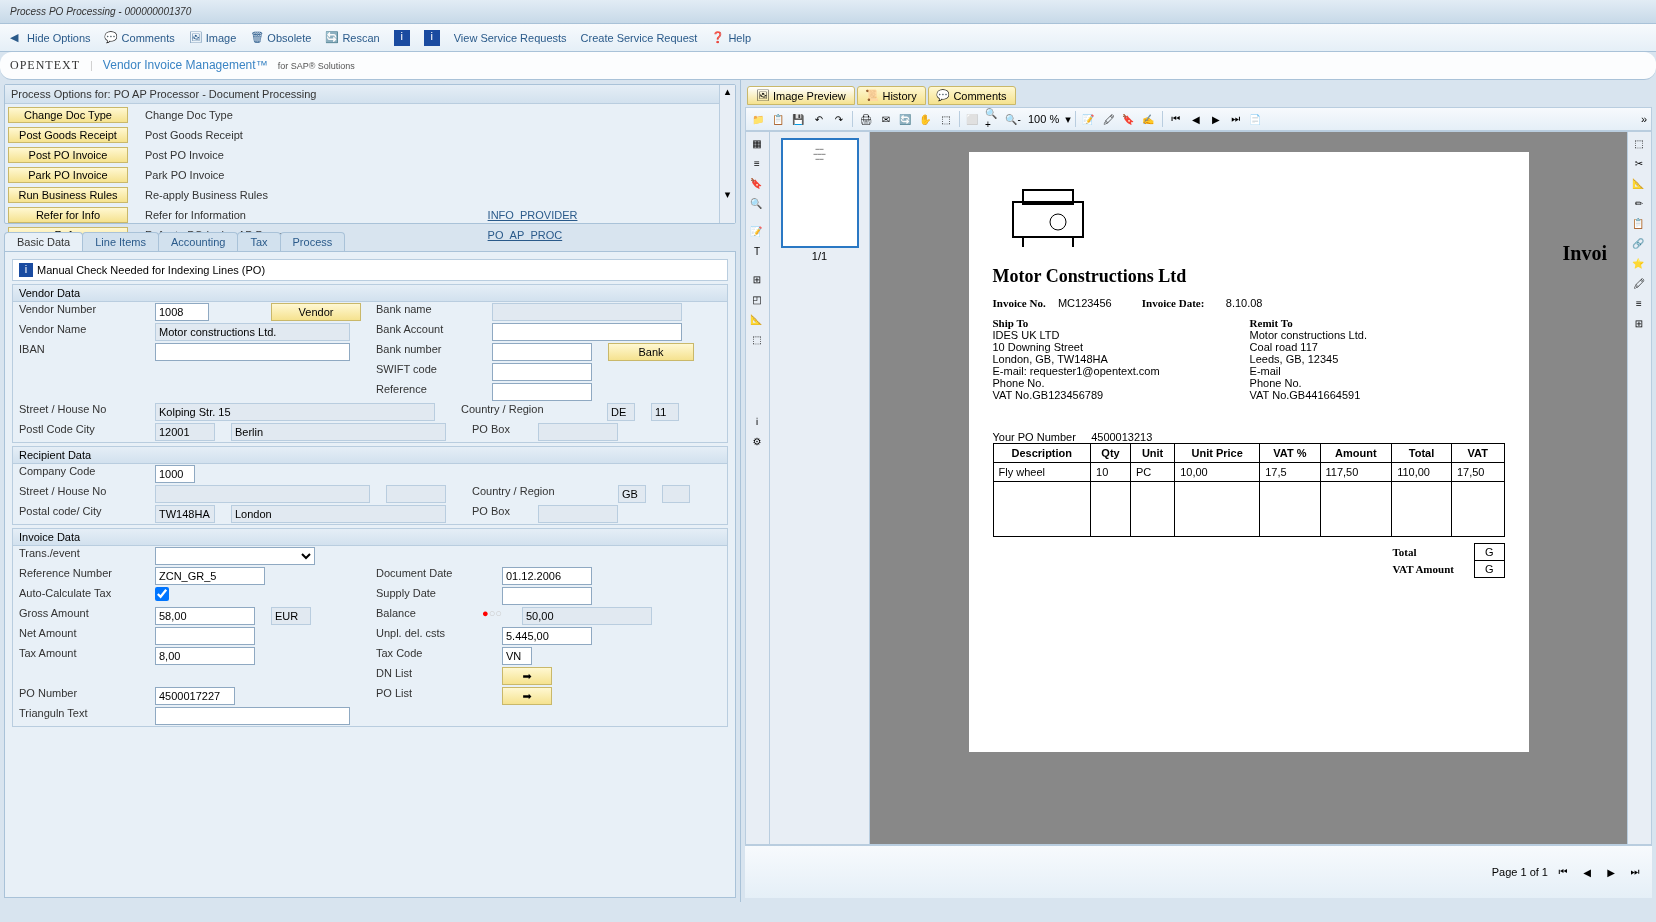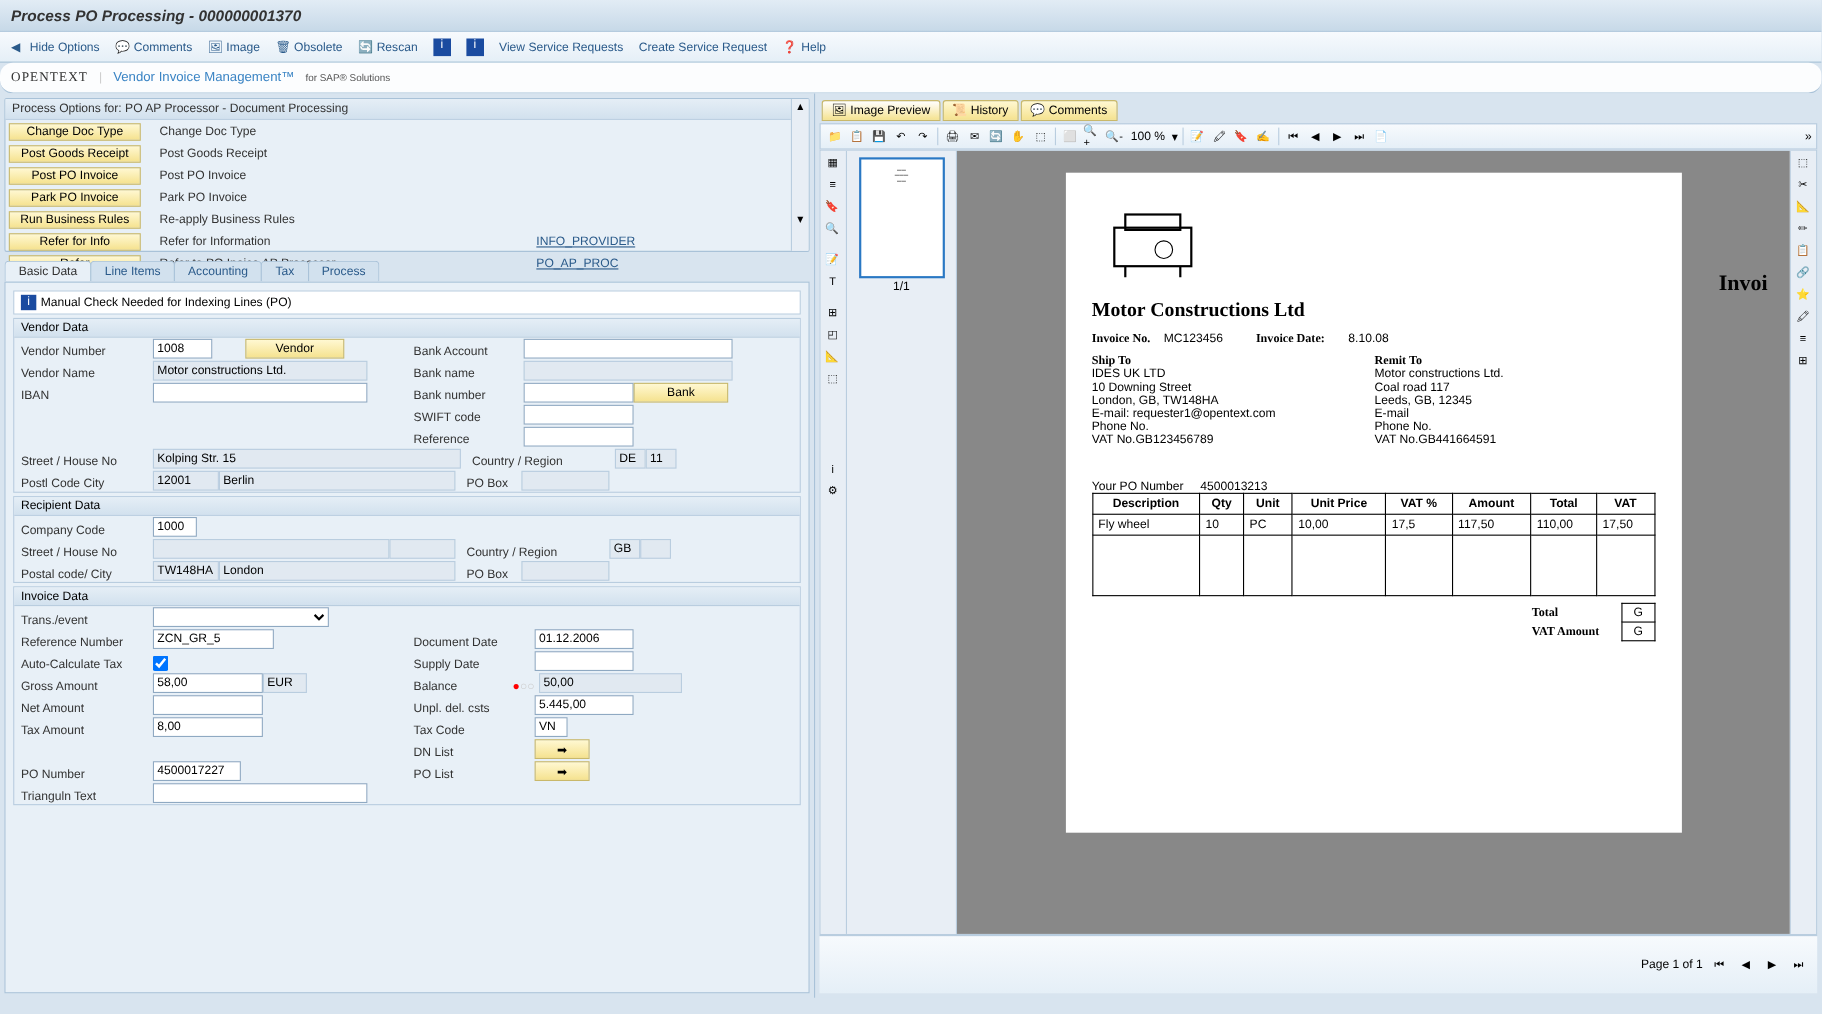--- a/index.html
+++ b/index.html
@@ -1,18 +1,18 @@
 <!DOCTYPE html>
 <html><head>
 <meta charset="utf-8">
 <style>
 * { box-sizing: border-box; margin: 0; padding: 0; font-family: Tahoma, Arial, sans-serif; font-size: 11px; }
 body { background: #d8e4ef; width: 1656px; height: 922px; overflow: hidden; }
 .titlebar { background: linear-gradient(#e2ecf5,#c7d9e8); padding: 6px 10px; border-bottom: 1px solid #a9c2d8; }
-.titlebar h1 { font-size: 14px; font-style: italic; font-weight: bold; color: #333; }
+.titlebar h1 { font-size: 10px; font-style: italic; font-weight: normal; color: #333; }
 .toolbar { background: linear-gradient(#f7fafd,#e5eff7); padding: 4px 10px; border-bottom: 1px solid #a9c2d8; display: flex; gap: 14px; align-items: center; height: 28px; }
 .tbtn { color: #2a5a8a; display: inline-flex; align-items: center; gap: 3px; cursor: pointer; }
 .tbtn .ic { width: 14px; height: 14px; display: inline-block; }
 .branding { background: #fcfdfe; padding: 6px 10px; border-bottom: 1px solid #a9c2d8; display:flex; align-items:baseline; gap:10px;border-radius:12px;}
 .brand1 { font-size: 12px; letter-spacing: 1px; color: #333; font-family: 'Times New Roman', serif; }
 .brand2 { color: #3a84c4; font-size: 12px; }
 .brand3 { font-size: 9px; color: #555; }
 .main { display: flex; height: calc(922px - 100px); }
 .left { width: 740px; display: flex; flex-direction: column; padding: 4px; }
 .right { flex: 1; display: flex; flex-direction: column; padding: 4px; border-left: 1px solid #a9c2d8; background:#d8e4ef;}
@@ -25,21 +25,21 @@
 .opt-desc { padding-left: 6px; color:#333; }
 .opt-code { color: #2a5a8a; text-decoration: underline; padding-right:20px;}
 .scrollbar { width: 16px; background: #e8eef5; border-left: 1px solid #b9cddf; }
 .tabs { display: flex; margin-top: 8px; }
 .tab { background: #d2e1ee; border: 1px solid #a9c2d8; border-bottom:none; padding: 3px 12px; border-radius: 4px 4px 0 0; margin-right:-1px; cursor:pointer; color:#2a5a8a;text-align:right;}
 .tab.active { background: #e8f0f7; font-weight:normal; color:#333;}
 .tab-content { border: 1px solid #a9c2d8; background: #e8f0f7; flex:1; overflow-y:auto; padding:4px; position:relative;}
 .banner { background: #fff; border: 1px solid #b9cddf; padding: 3px 6px; margin:3px; display:flex; align-items:center; gap:4px;}
 .section { border: 1px solid #b9cddf; background:#e8f0f7; margin:3px;}
 .section-h { background: linear-gradient(#e5eef6,#d2e1ee); padding: 2px 6px; border-bottom:1px solid #b9cddf;}
-.frow { display: flex; align-items: flex-end; padding: 1px 6px; min-height:20px; gap:0;}
+.frow { display: flex; align-items: flex-start; padding: 1px 6px; min-height:20px; gap:16px;}
 .lbl { color: #333; width: 120px; flex-shrink:0;}
 .inp { background: #fff; border: 1px solid #8fa9c2; padding: 1px 3px; height:18px; }
 .inp-ro { background: #e1e9f1; border: 1px solid #b9cddf; padding: 1px 3px; height:18px;}
 .ybtn { background: linear-gradient(#fff8d2,#f5e28f); border: 1px solid #c9b86a; padding: 1px 8px; cursor:pointer; height:18px;}
 .i-tabs { display: flex; gap:2px; padding:2px;}
 .i-tab { background: linear-gradient(#fff8d2,#f5e28f); border: 1px solid #c9b86a; padding: 2px 8px; border-radius:3px 3px 0 0; cursor:pointer; display:flex; align-items:center; gap:3px;}
 .i-tab.active { background: linear-gradient(#fff,#f5e28f); }
 .viewer-tbar { background: linear-gradient(#f7fafd,#e5eff7); border: 1px solid #b9cddf; padding:2px 4px; display:flex; gap:2px; align-items:center;}
 .vbtn { width:18px; height:18px; border:1px solid transparent; cursor:pointer; display:inline-flex; align-items:center; justify-content:center; font-size:10px;}
 .viewer-body { flex:1; display:flex; border:1px solid #b9cddf; background:#e8eef5; overflow:hidden;}
@@ -197,26 +197,26 @@
                 <span class="lbl">Vendor Name</span>
                 <input class="inp-ro" style="width: 195px;" value="Motor constructions Ltd.">
               </div>
           <div class="frow">
                 <span class="lbl">IBAN</span>
                 <input class="inp" style="width: 195px;">
               </div>
         </div>
         <div style="flex:1;">
           <div class="frow">
+                <span class="lbl" style="width:100px">Bank name</span>
+                <input class="inp-ro" style="width: 190px;">
+              </div>
+          <div class="frow">
                 <span class="lbl" style="width:100px">Bank Account</span>
                 <input class="inp" style="width: 190px;">
-              </div>
-          <div class="frow">
-                <span class="lbl" style="width:100px">Bank name</span>
-                <input class="inp-ro" style="width: 190px;">
               </div>
           <div class="frow">
                 <span class="lbl" style="width:100px">Bank number</span>
                 <input class="inp" style="width: 100px;">
                 <button class="ybtn" style="width:86px">Bank</button>
               </div>
           <div class="frow">
                 <span class="lbl" style="width:100px">SWIFT code</span>
                 <input class="inp" style="width: 100px;">
               </div>

